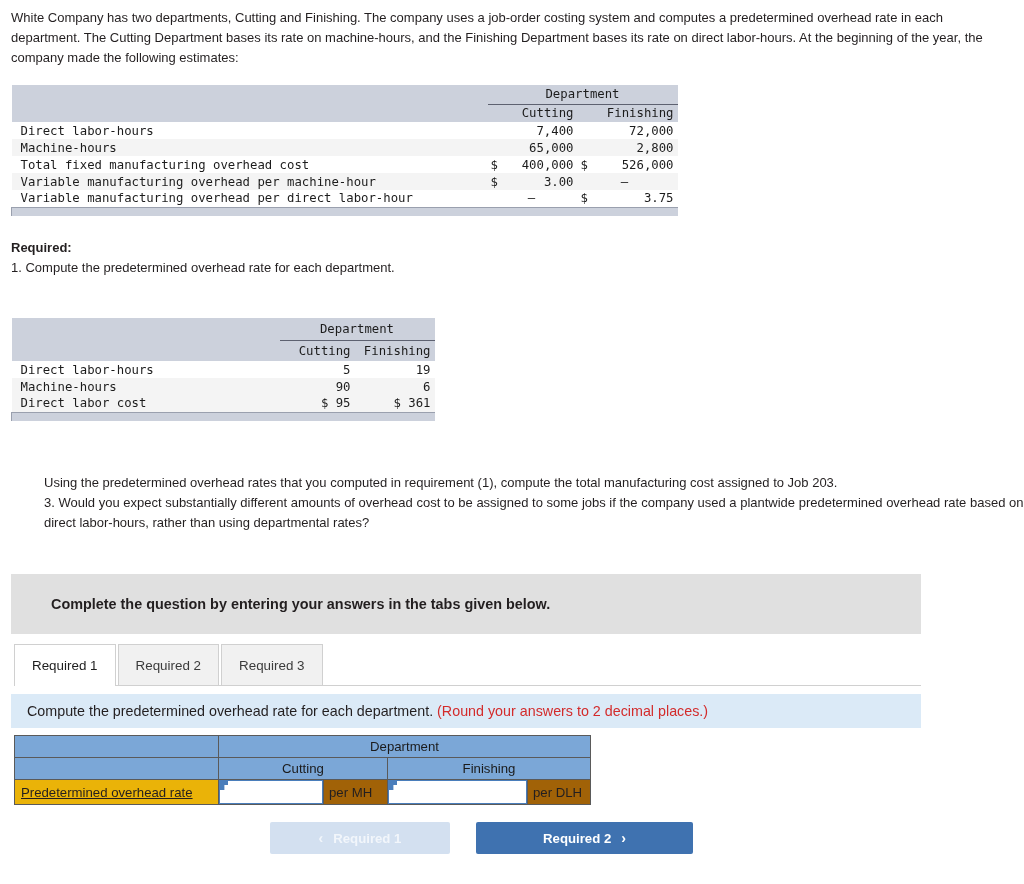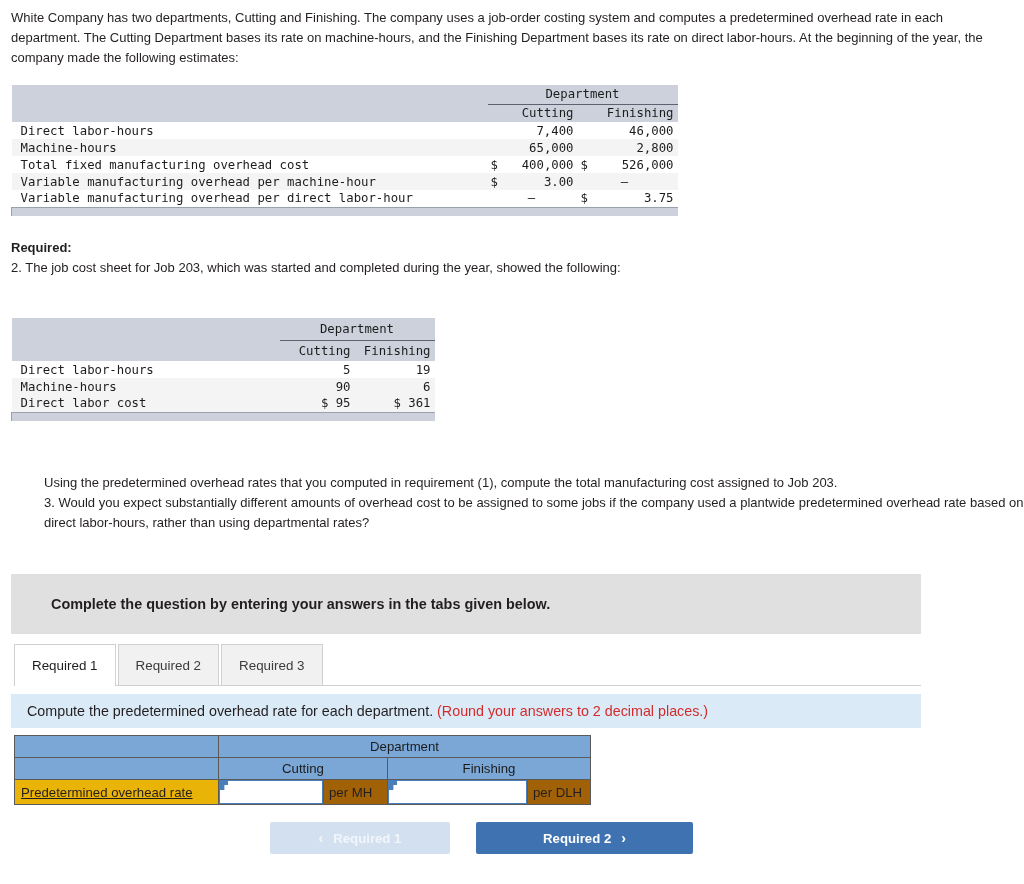--- a/index.html
+++ b/index.html
@@ -195,21 +195,21 @@
         <td class="hdr-blank"></td>
         <td class="hdr-sub" colspan="2">Cutting</td>
         <td class="hdr-sub" colspan="2">Finishing</td>
       </tr>
 
       <tr class="r-odd">
         <td class="lbl">Direct labor-hours</td>
         <td class="cur"></td>
         <td class="num">7,400</td>
         <td class="cur"></td>
-        <td class="num">46,000</td>
+        <td class="num">72,000</td>
       </tr>
       <tr class="r-even">
         <td class="lbl">Machine-hours</td>
         <td class="cur"></td>
         <td class="num">65,000</td>
         <td class="cur"></td>
         <td class="num">2,800</td>
       </tr>
       <tr class="r-odd">
         <td class="lbl">Total fixed manufacturing overhead cost</td>
@@ -234,21 +234,21 @@
       </tr>
       <tr>
         <td colspan="5" class="footbar"></td>
       </tr>
     </tbody>
       </table>
   </div>
 
   <div id="required-block" class="prose">
     <div id="req-head">Required:</div>
-    <div>2. The job cost sheet for Job 203, which was started and completed during the year, showed the following:</div>
+    <div>1. Compute the predetermined overhead rate for each department.</div>
   </div>
 
   <div class="mono-table-wrap" style="left:11px; top:318px;">
     <table class="mono">
       <colgroup>
         <col style="width:268px">
           <col style="width:75px">
           <col style="width:80px">
       </colgroup>
       <tbody>

